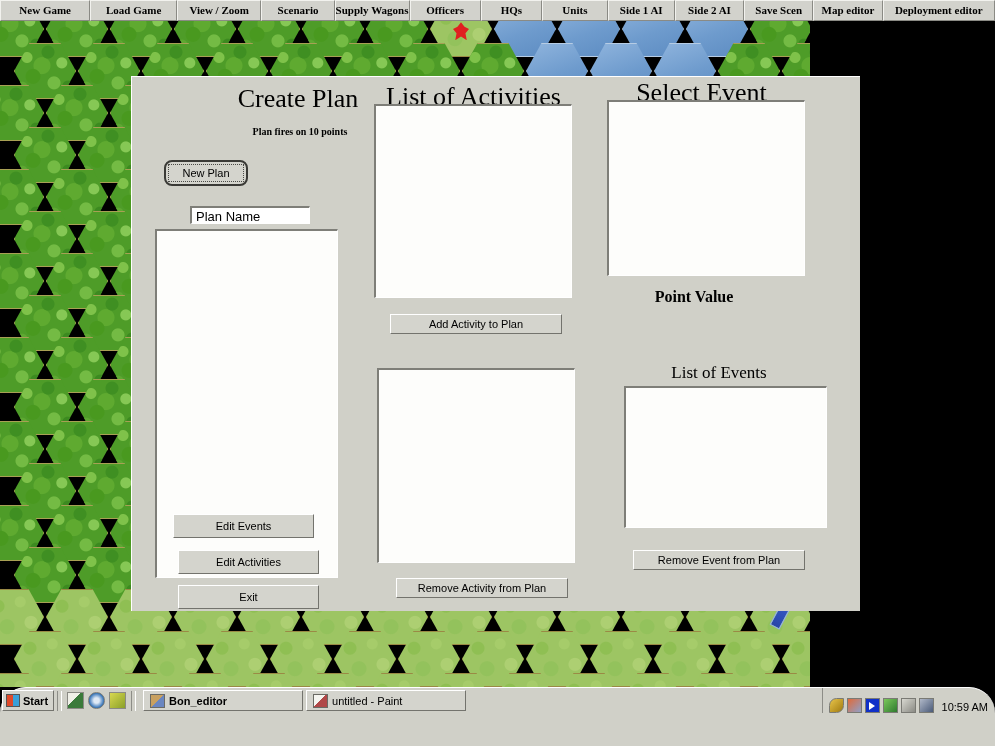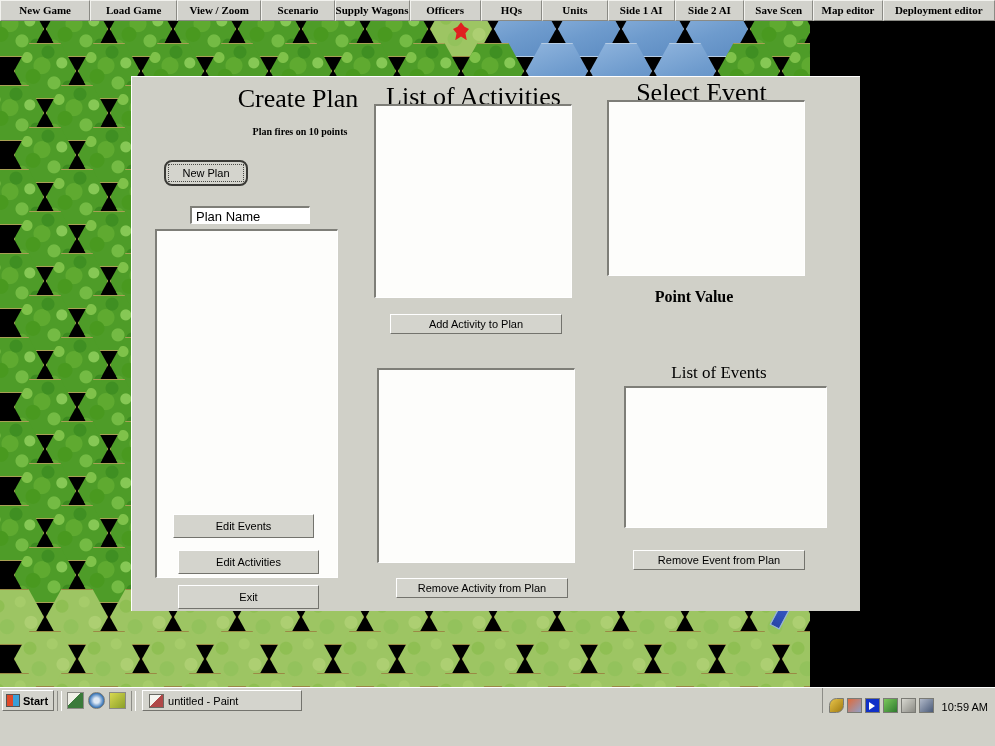--- a/index.html
+++ b/index.html
@@ -150,20 +150,21 @@
     box-sizing:border-box;
     outline:none;
   }
 
   
   #taskbar{
     position:absolute;left:0;bottom:0;width:995px;height:59px;
     background:#d0d0c8;
     border-top:1px solid #ffffff;
     box-sizing:border-box;
+    border-radius:26px;
   }
   #taskbar-inner{
     position:absolute;left:0;top:0;width:995px;height:25px;
     display:flex;align-items:center;
   }
   #start-button{
     margin-left:2px;height:21px;min-width:52px;
     background:#d4d4cd;
     border-top:1px solid #ffffff;border-left:1px solid #ffffff;
     border-right:1px solid #73736d;border-bottom:1px solid #73736d;
@@ -566,20 +567,24 @@
     </div>
 
     <div class="tb-sep"></div>
 
     <div class="ql-icon ql-folder"></div>
     <div class="ql-icon ql-ie"></div>
     <div class="ql-icon ql-media"></div>
 
     <div class="tb-sep"></div>
 
+    <div class="task-btn active" style="width:160px;margin-left:4px;">
+      <span class="task-ico ico-bon"></span>
+      <span>Bon_editor</span>
+    </div>
 
     <div class="task-btn" style="width:160px;margin-left:3px;">
       <span class="task-ico ico-paint"></span>
       <span>untitled - Paint</span>
     </div>
 
     <div id="tray">
       <div class="tray-ico t1"></div>
       <div class="tray-ico t2"></div>
       <div class="tray-ico t3"></div>

